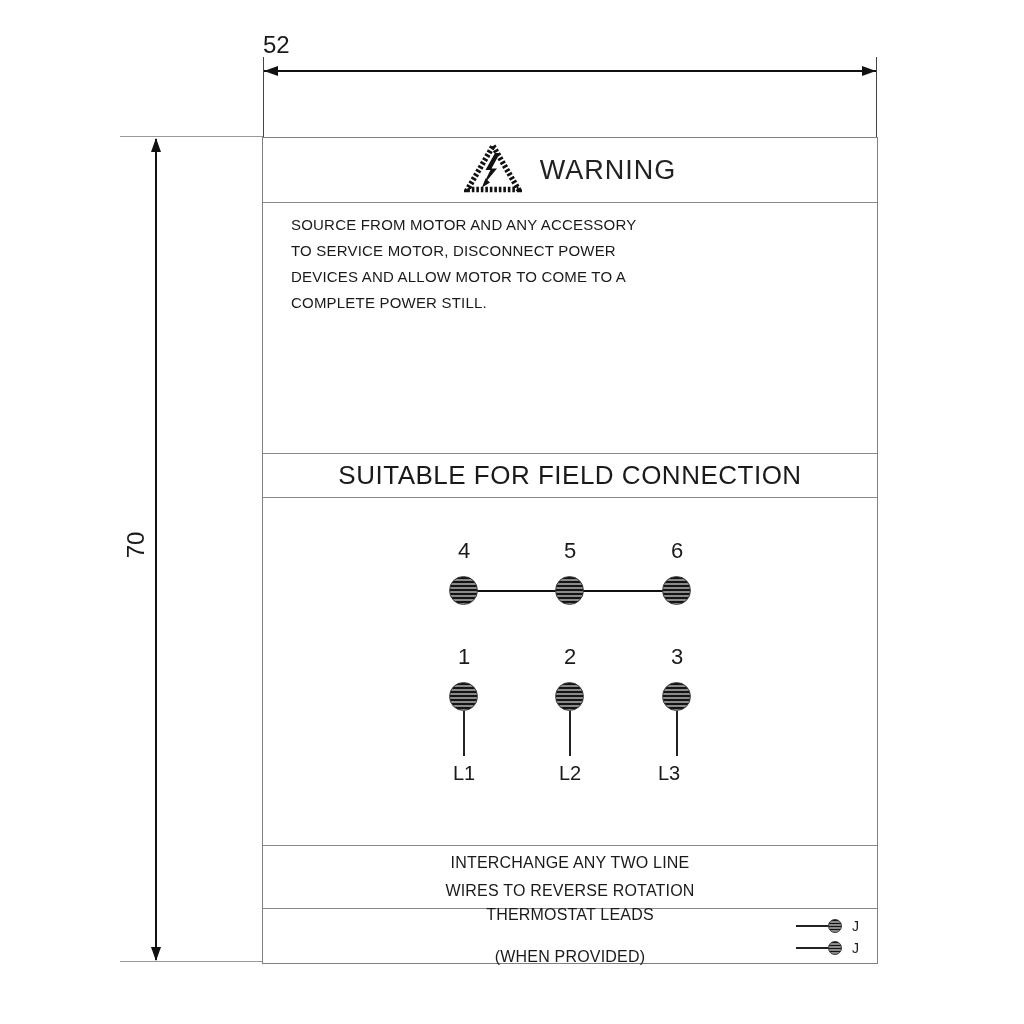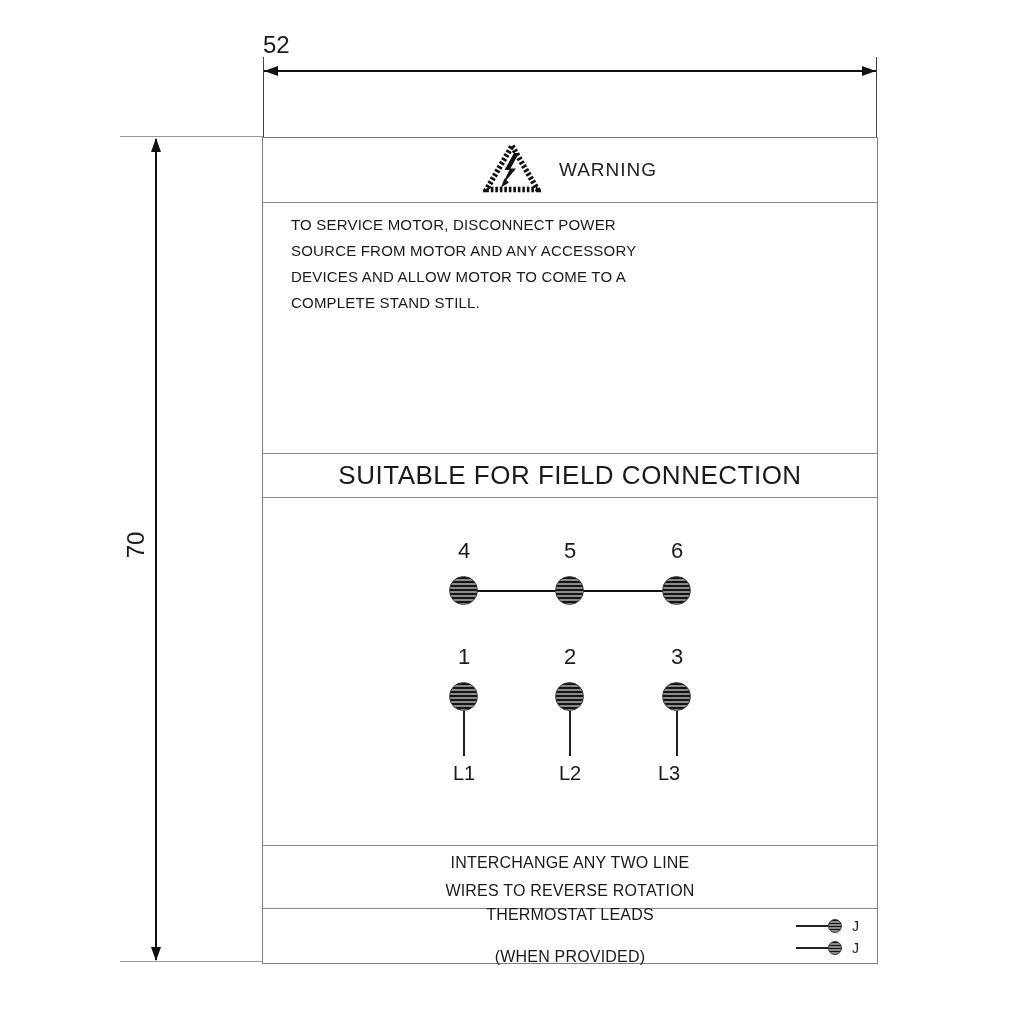--- a/index.html
+++ b/index.html
@@ -20,21 +20,21 @@
   .arrow.down{left:151px;top:947px;border-left:5px solid transparent;border-right:5px solid transparent;border-top:14px solid #111;}
   .dim-v-label{position:absolute;left:116px;top:531px;width:40px;height:28px;text-align:center;font-size:24px;transform:rotate(-90deg);}
   .ext-h{position:absolute;left:120px;width:143px;height:1px;background:#999;}
   .ext-h.t{top:136px;} .ext-h.b{top:961px;}
 
   
   .label-box{position:absolute;left:262px;top:137px;width:614px;height:825px;border:1px solid #818181;background:#fff;}
   .divider{position:absolute;left:0;right:0;height:1px;background:#8a8a8a;}
 
   .warning-band{position:absolute;top:0;left:0;right:0;height:64px;display:flex;align-items:center;justify-content:center;gap:18px;}
-  .warning-title{font-size:19px;letter-spacing:1px;color:#222;}
+  .warning-title{font-size:27px;letter-spacing:1px;color:#222;}
 
   .paragraphs{position:absolute;top:74px;left:28px;right:16px;}
   .para{margin:0 0 17px 0;}
   .para-line{font-size:15px;line-height:26px;letter-spacing:0.2px;white-space:nowrap;}
 
   .suitable-band{position:absolute;top:315px;left:0;right:0;height:44px;line-height:44px;text-align:center;font-size:26px;letter-spacing:0.5px;}
 
   
   .connector{position:absolute;left:200px;top:452px;width:213px;height:1.5px;background:#111;}
   .terminal{position:absolute;width:29px;height:29px;border-radius:50%;border:1px solid #3a3a3a;box-sizing:border-box;
@@ -85,24 +85,24 @@
           <path d="M29 4 L54.5 47.5 L3.5 47.5 Z" fill="#ffffff" stroke="#111" stroke-width="5.5" stroke-dasharray="2.6 1.9" stroke-linejoin="miter"></path>
           <path d="M31 11 L21.5 28 L26.5 28 L18.5 44 L33 26.5 L27.5 26.5 L36 11 Z" fill="#111"></path>
           <path d="M18 45.5 L26 40.5 L21.5 36.5 Z" fill="#111"></path>
         </svg>
       </span>
       <span class="warning-title">WARNING</span>
     </div>
 
     <div class="paragraphs">
       <div class="para">
+        <div class="para-line">SOURCE FROM MOTOR AND ANY ACCESSORY</div>
         <div class="para-line">TO SERVICE MOTOR, DISCONNECT POWER</div>
-        <div class="para-line">SOURCE FROM MOTOR AND ANY ACCESSORY</div>
         <div class="para-line">DEVICES AND ALLOW MOTOR TO COME TO A</div>
-        <div class="para-line">COMPLETE STAND STILL.</div>
+        <div class="para-line">COMPLETE POWER STILL.</div>
       </div>
     </div>
 
     <div class="suitable-band">SUITABLE FOR FIELD CONNECTION</div>
 
     <div>
       <div class="connector"></div>
 
       <div class="t-num" style="left:179px;top:400px;">4</div>
       <div class="t-num" style="left:285px;top:400px;">5</div>

